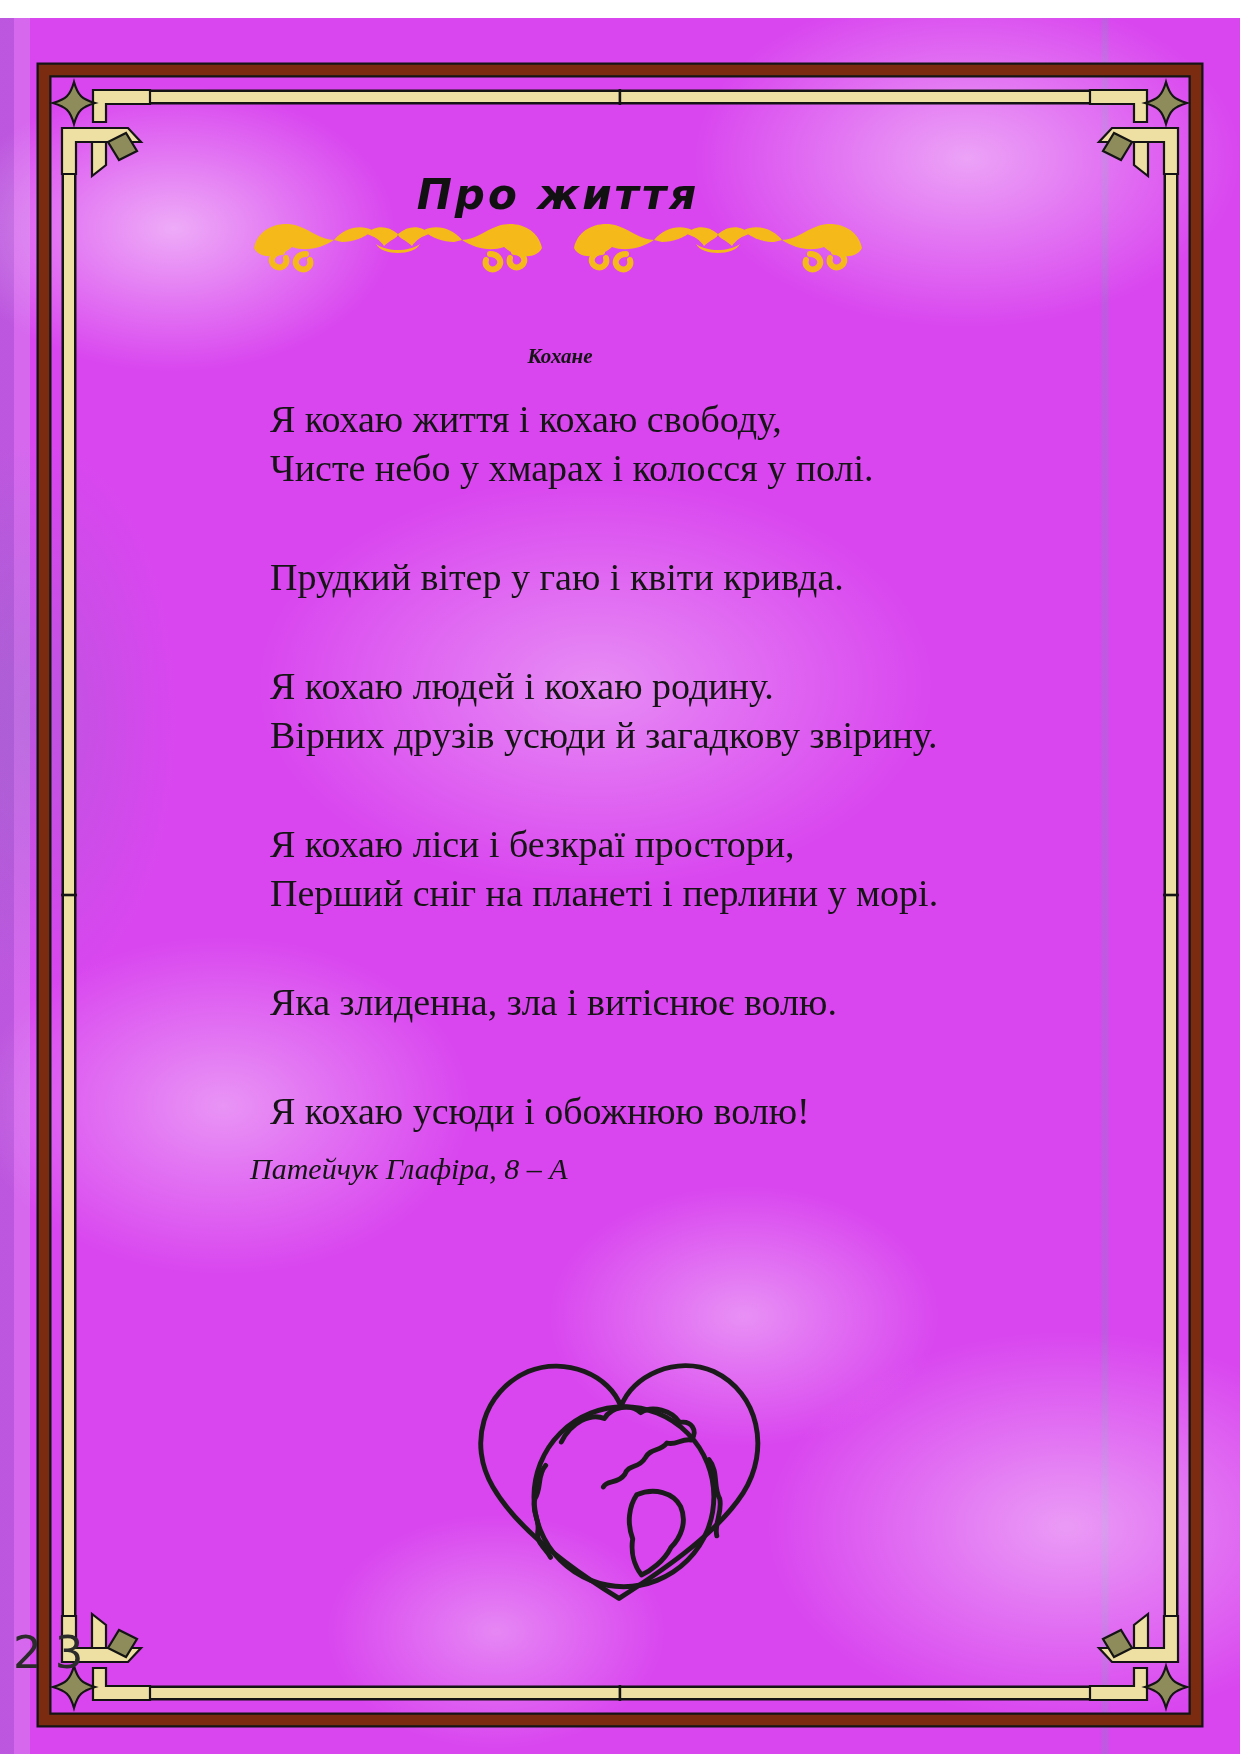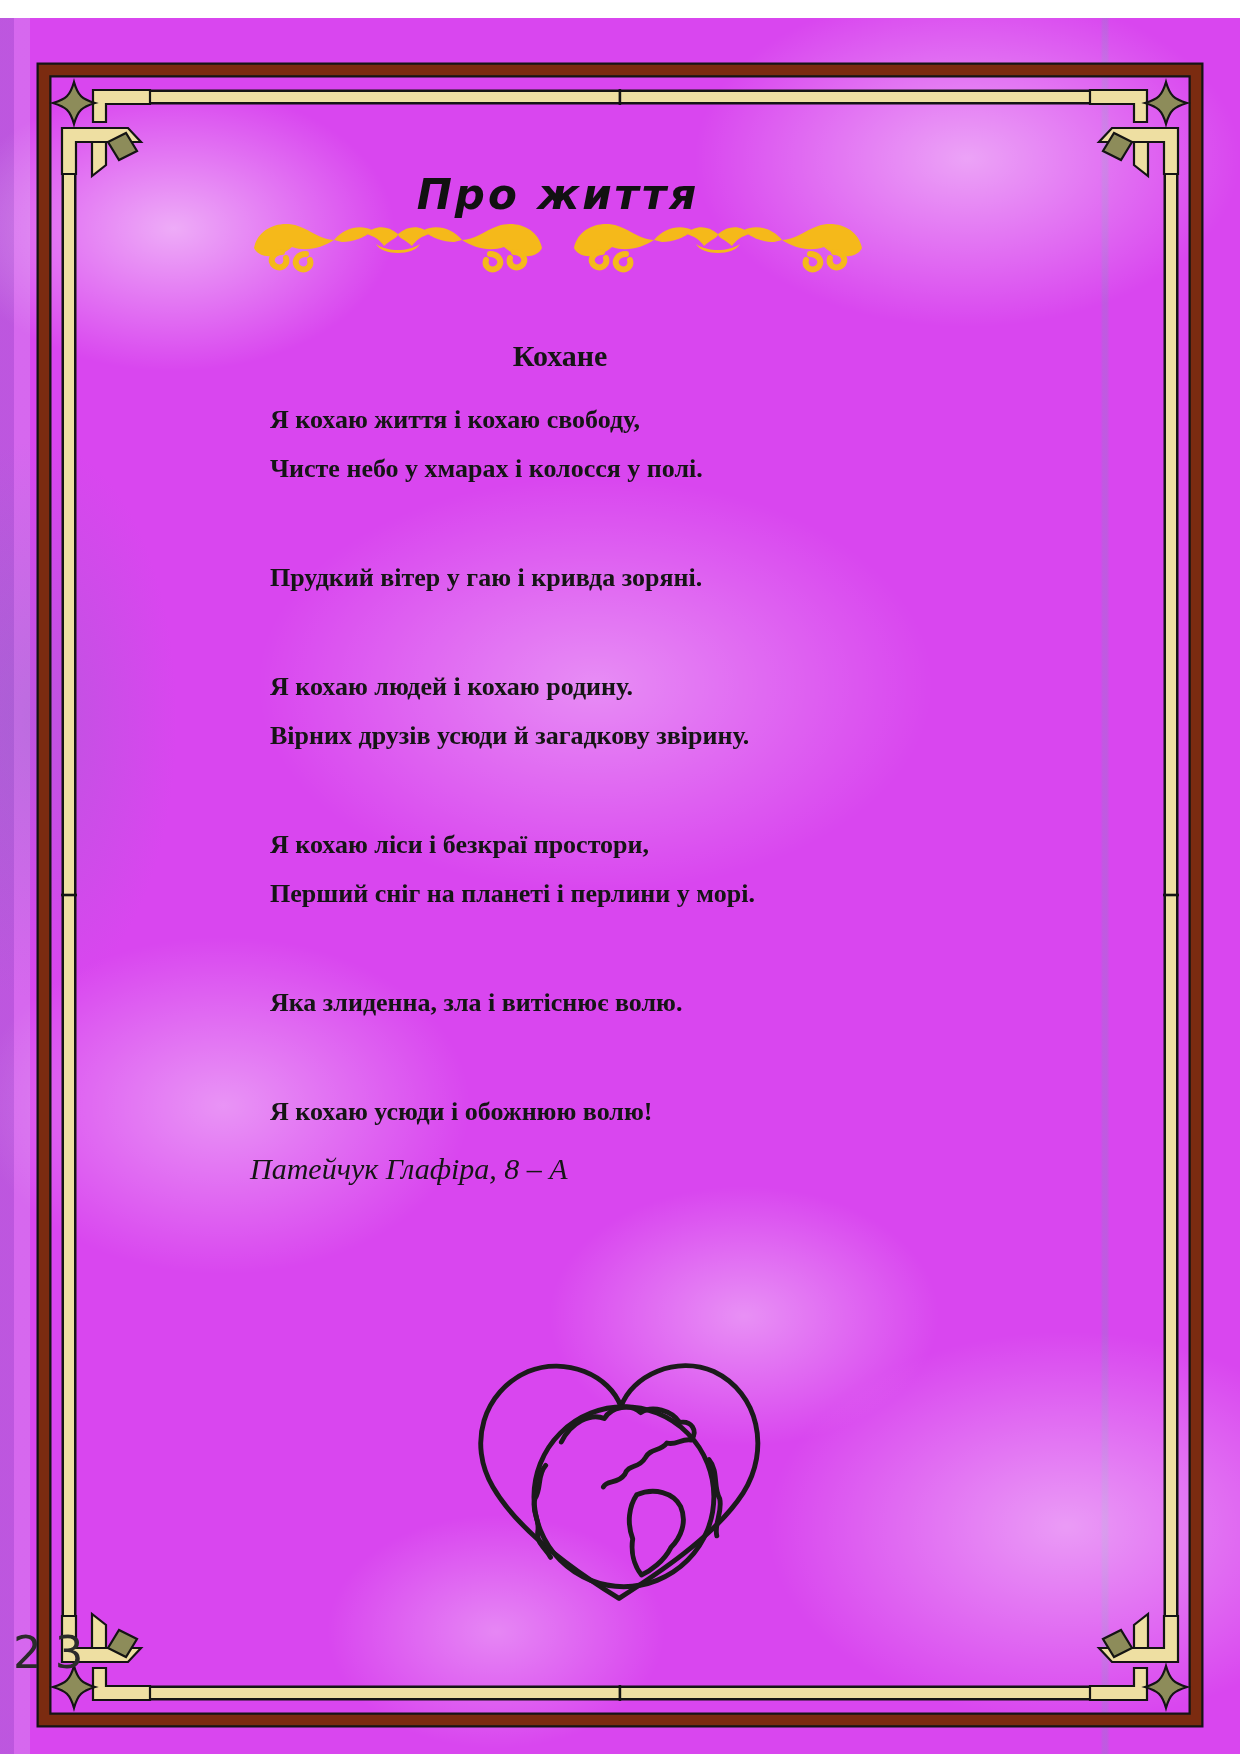--- a/index.html
+++ b/index.html
@@ -32,26 +32,26 @@
     position:absolute;top:152px;left:0;width:1116px;margin:0;
     text-align:center;
     font-family:"DejaVu Sans", sans-serif;
     font-style:italic;font-weight:bold;font-size:42px;line-height:50px;
     letter-spacing:3px;color:#111;
   }
   .divider{position:absolute;top:200px;left:248px;width:620px;height:56px;}
   .poem{position:absolute;top:320px;left:250px;width:620px;}
   .poem-title{
     margin:0 0 21px 0;text-align:center;
-    font-size:30px;line-height:36px;font-weight:bold;
+    font-size:21px;line-height:36px;font-weight:bold;font-style:italic;
   }
   .stanza{margin:0 0 60px 0;padding:0;}
   .stanza .line{
     display:block;white-space:nowrap;
-    font-size:26px;line-height:49px;padding-left:20px;font-weight:bold;
+    font-size:38px;line-height:49px;padding-left:20px;
   }
   .author{
     margin:8px 0 0 0;text-align:left;padding-right:14px;
     font-style:italic;font-size:30px;line-height:49px;white-space:nowrap;
   }
   .illustration{position:absolute;top:1330px;left:0;width:1240px;text-align:center;}
   .page-number{
     position:absolute;top:1610px;left:0;width:1240px;
     font-family:"DejaVu Sans", sans-serif;
     font-size:45px;line-height:50px;font-weight:normal;color:#2b2b2b;
@@ -131,21 +131,21 @@
   </div>
 
   <div class="poem">
     <h2 class="poem-title">Кохане</h2>
 
     <p class="stanza">
       <span class="line">Я кохаю життя і кохаю свободу,</span>
       <span class="line">Чисте небо у хмарах і колосся у полі.</span>
     </p>
     <p class="stanza">
-      <span class="line">Прудкий вітер у гаю і кривда зоряні.</span>
+      <span class="line">Прудкий вітер у гаю і квіти кривда.</span>
     </p>
     <p class="stanza">
       <span class="line">Я кохаю людей і кохаю родину.</span>
       <span class="line">Вірних друзів усюди й загадкову звірину.</span>
     </p>
     <p class="stanza">
       <span class="line">Я кохаю ліси і безкраї простори,</span>
       <span class="line">Перший сніг на планеті і перлини у морі.</span>
     </p>
     <p class="stanza">

